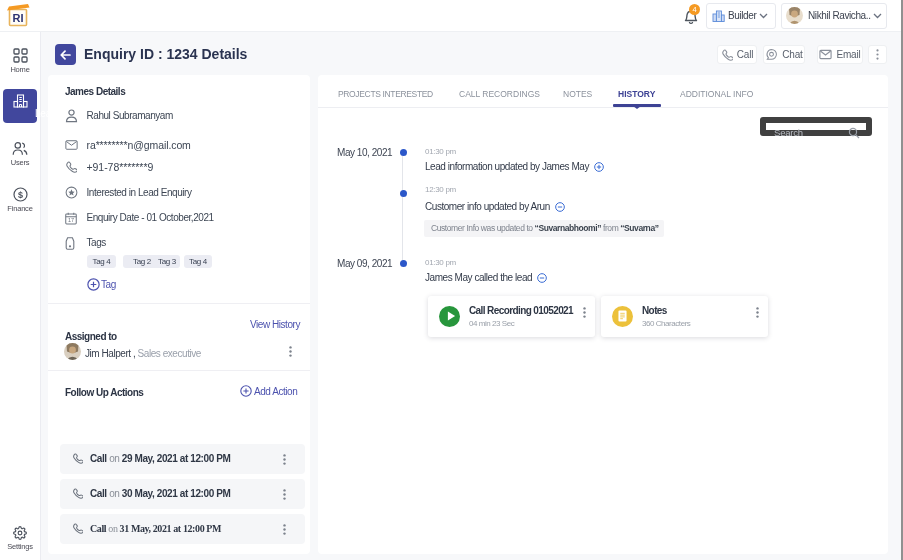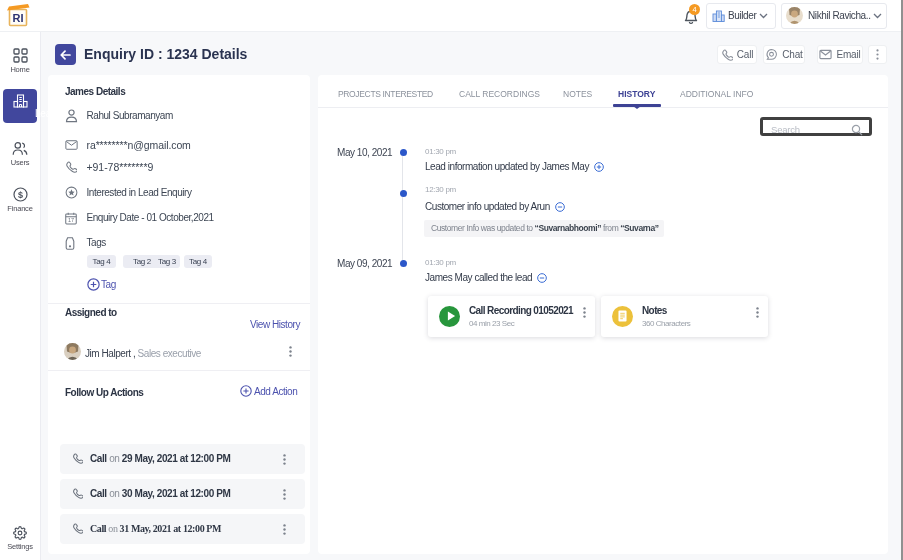--- a/index.html
+++ b/index.html
@@ -37,21 +37,21 @@
 .chip { position:absolute; height:13px; background:#ebecf3; border-radius:3px; font-size:8px; letter-spacing:-0.3px; color:#3a4253; display:flex; align-items:center; justify-content:center; }
 .ilink { color:#4c52ae; font-size:10px; letter-spacing:-0.45px; position:absolute; white-space:nowrap; }
 .divider { position:absolute; left:0; width:262px; height:1px; background:#efeff3; }
 .furow { position:absolute; left:12px; width:245px; height:30px; background:#f5f6f8; border-radius:4px; }
 .furow .tx { position:absolute; left:30px; top:9px; font-size:10px; letter-spacing:-0.4px; color:#2f3745; font-weight:bold; white-space:nowrap; }
 .furow .tx .on { font-weight:normal; color:#8b9099; }
 
 
 .tab { position:absolute; top:89px; font-size:8.5px; letter-spacing:0px; color:#8b919c; white-space:nowrap; }
 #tabline { position:absolute; left:318px; top:107px; width:570px; height:1px; background:#edeef2; }
-#searchbox { position:absolute; left:760px; top:117px; width:112px; height:19px; border:3px solid #404040; border-radius:3px; background:#fff; }
+#searchbox { position:absolute; left:760px; top:117px; width:112px; height:19px; border:6px solid #404040; border-radius:3px; background:#fff; }
 #searchbox .ph { position:absolute; left:8px; top:4px; font-size:9.5px; letter-spacing:-0.2px; color:#b9bdc5; }
 .tl-date { position:absolute; font-size:10px; letter-spacing:-0.45px; color:#3e4553; white-space:nowrap; }
 .tl-dot { position:absolute; width:7px; height:7px; border-radius:50%; background:#2b57c9; }
 #tl-line { position:absolute; left:402px; top:152px; width:1px; height:112px; background:#e3e5ea; }
 .tl-time { position:absolute; left:425px; font-size:8px; letter-spacing:-0.3px; color:#a2a7b0; white-space:nowrap; }
 .tl-ev { position:absolute; left:425px; font-size:10px; letter-spacing:-0.45px; color:#333b4a; white-space:nowrap; }
 #infobox { position:absolute; left:424px; top:220px; width:240px; height:17px; background:#f4f4f6; border-radius:2px; font-size:8.5px; letter-spacing:-0.42px; color:#7e838d; line-height:17px; padding-left:7px; white-space:nowrap; }
 #infobox b { color:#3c444f; }
 .tile { position:absolute; top:296px; width:167px; height:41px; background:#fff; border-radius:3px; box-shadow:0 1px 5px rgba(50,50,70,0.18); }
 .tile .t1 { position:absolute; left:41px; top:8.5px; font-size:10px; letter-spacing:-0.6px; font-weight:bold; color:#2e3644; white-space:nowrap; }
@@ -229,21 +229,21 @@
   <div class="chip" style="left:106px;top:180px;width:26px;">Tag 3</div>
   <div class="chip" style="left:136px;top:180px;width:28px;">Tag 4</div>
 
   <svg class="abs" style="left:39px;top:203px;" width="13" height="13" viewBox="0 0 12 12" fill="none" stroke="#4c52ae" stroke-width="1.1">
       <circle cx="6" cy="6" r="5.2"></circle>
       <path d="M6 3.4 V8.6 M3.4 6 H8.6"></path>
     </svg>
   <div class="ilink" style="left:53px;top:204px;">Tag</div>
   <div class="divider" style="top:228px;"></div>
 
-  <div class="sechead" style="left:17px;top:232px;">Assigned to</div>
+  <div class="sechead" style="left:17px;top:256px;">Assigned to</div>
   <div class="ilink" style="right:10px;top:244px;">View History</div>
   <svg class="abs" style="left:16px;top:268px;" width="17" height="17" viewBox="0 0 17 17">
     <defs>
         <clipPath id="avc2">
           <circle cx="8.5" cy="8.5" r="8.5"></circle>
         </clipPath>
       </defs>
     <g clip-path="url(#avc2)">
       <rect width="17" height="17" fill="#d9cfc0"></rect>
       <path d="M2.5 1 Q8.5 -2.5 14.5 1 L14 8.5 Q8.5 11 3 8.5 Z" fill="#8e7a60"></path>

